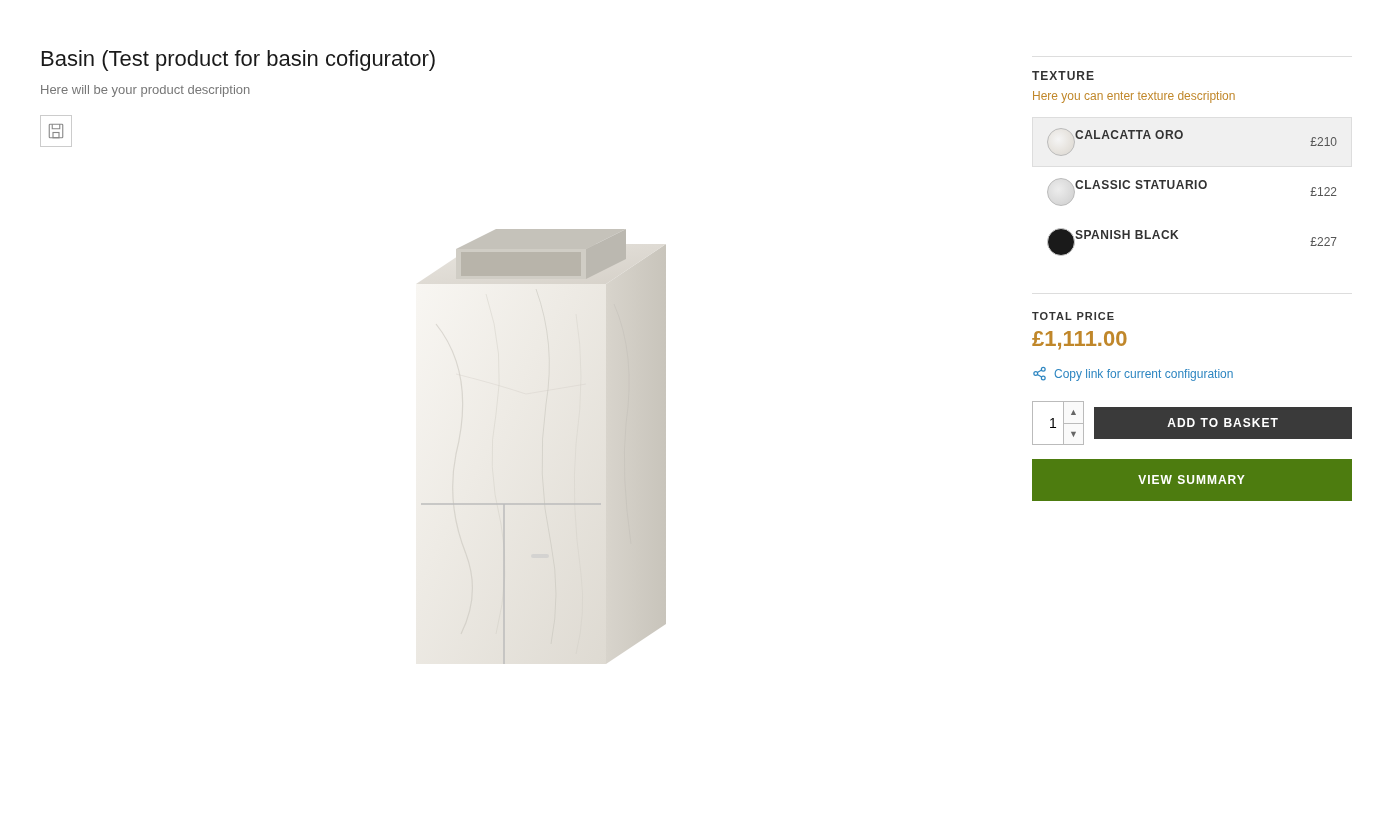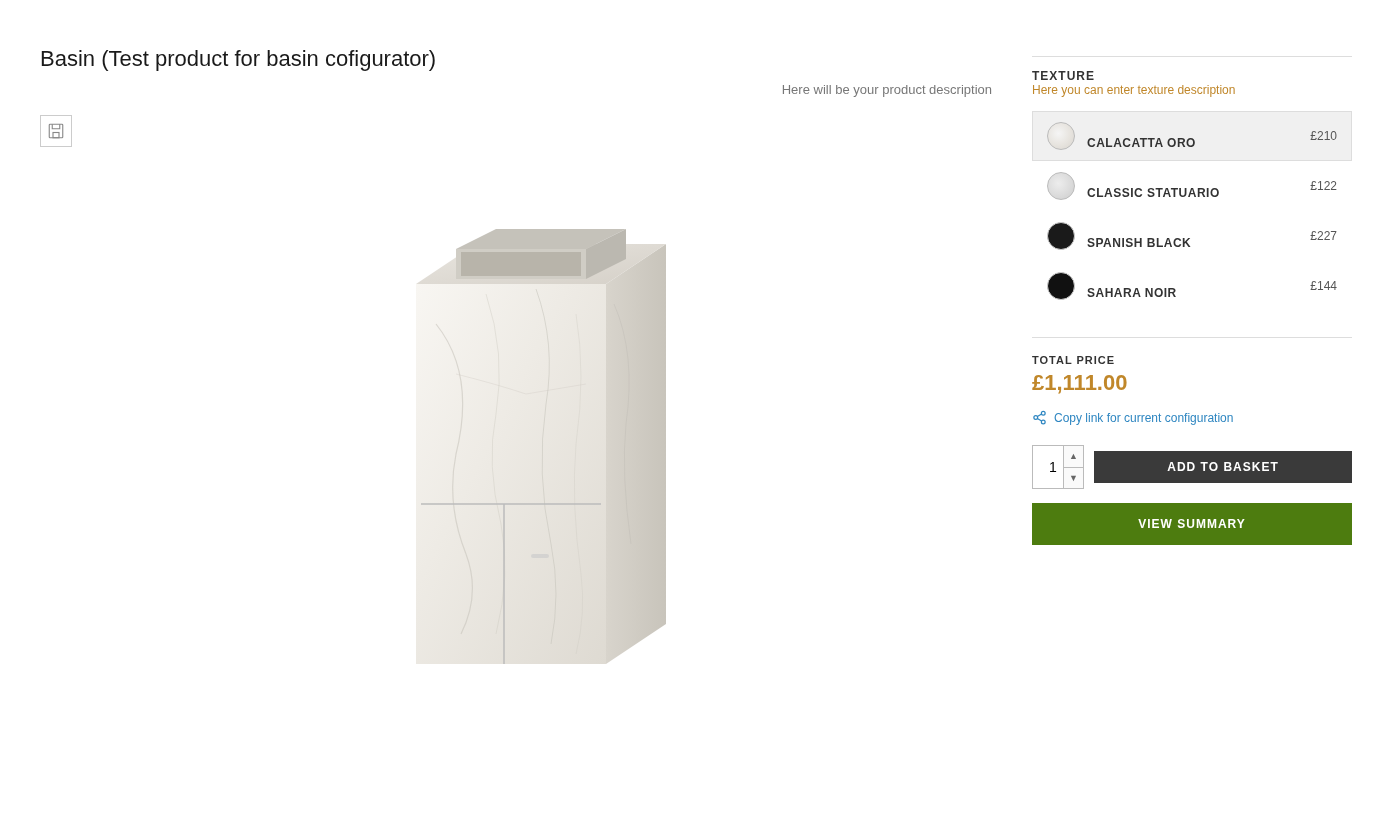--- a/index.html
+++ b/index.html
@@ -24,21 +24,20 @@
     .product-title {
       font-size: 22px;
       font-weight: 400;
       color: #1a1a1a;
       margin-bottom: 10px;
     }
     .product-description {
       font-size: 13px;
       color: #777;
       margin-bottom: 18px;
-      text-align: right;
     }
     .save-icon-btn {
       width: 32px;
       height: 32px;
       border: 1px solid #ccc;
       background: #fff;
       cursor: pointer;
       display: flex;
       align-items: center;
       justify-content: center;
@@ -57,20 +56,21 @@
       min-width: 300px;
       display: flex;
       flex-direction: column;
       padding-top: 10px;
     }
     .section-label {
       font-size: 12px;
       font-weight: 700;
       letter-spacing: 1px;
       color: #333;
+      margin-bottom: 6px;
       border-top: 1px solid #ddd;
       padding-top: 12px;
     }
     .section-desc {
       font-size: 12px;
       color: #c0872a;
       margin-bottom: 14px;
     }
     .texture-options {
       display: flex;
@@ -86,22 +86,21 @@
       cursor: pointer;
       border: 1px solid transparent;
       transition: background 0.15s;
     }
     .texture-option.selected {
       background: #f0f0f0;
       border: 1px solid #ddd;
     }
     .texture-option-left {
       display: flex;
-      align-items: flex-end;
-      gap: 12px;
+      align-items: flex-start;
     }
     .texture-swatch {
       width: 28px;
       height: 28px;
       border-radius: 50%;
       border: 1px solid #ccc;
       flex-shrink: 0;
     }
     .texture-name {
       font-size: 12px;
@@ -318,27 +317,20 @@
       </div>
 
       <div class="texture-option">
         <div class="texture-option-left">
           <div class="texture-swatch swatch-spanish-black"></div>
           <span class="texture-name">SPANISH BLACK</span>
         </div>
         <span class="texture-price">£227</span>
       </div>
 
-      <div class="texture-option">
-        <div class="texture-option-left">
-          <div class="texture-swatch swatch-sahara-noir"></div>
-          <span class="texture-name">SAHARA NOIR</span>
-        </div>
-        <span class="texture-price">£144</span>
-      </div>
     </div>
 
     <hr class="divider">
 
     <div class="total-price-label">TOTAL PRICE</div>
     <div class="total-price-value">£1,111.00</div>
 
     <button class="copy-link-btn">
       <svg width="15" height="15" viewBox="0 0 24 24" fill="none" stroke="#2e86c1" stroke-width="2">
         <circle cx="18" cy="5" r="3"></circle>

